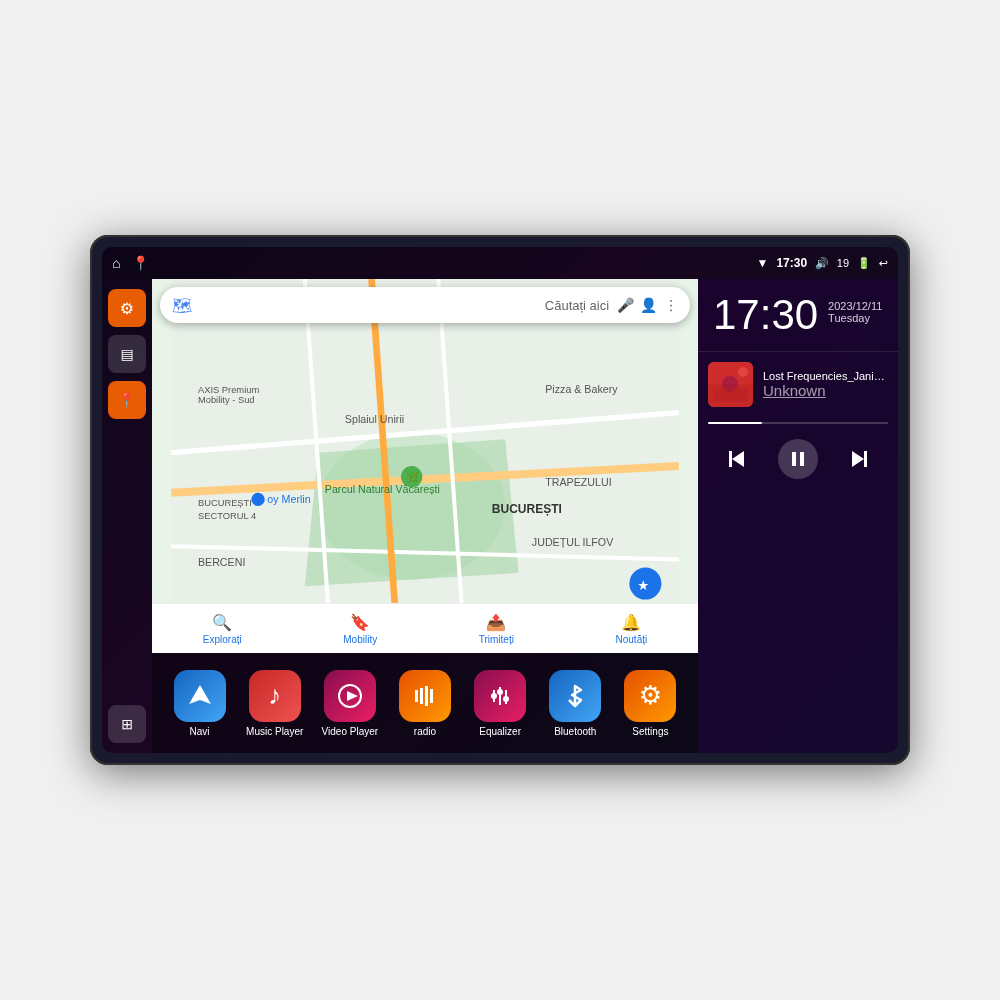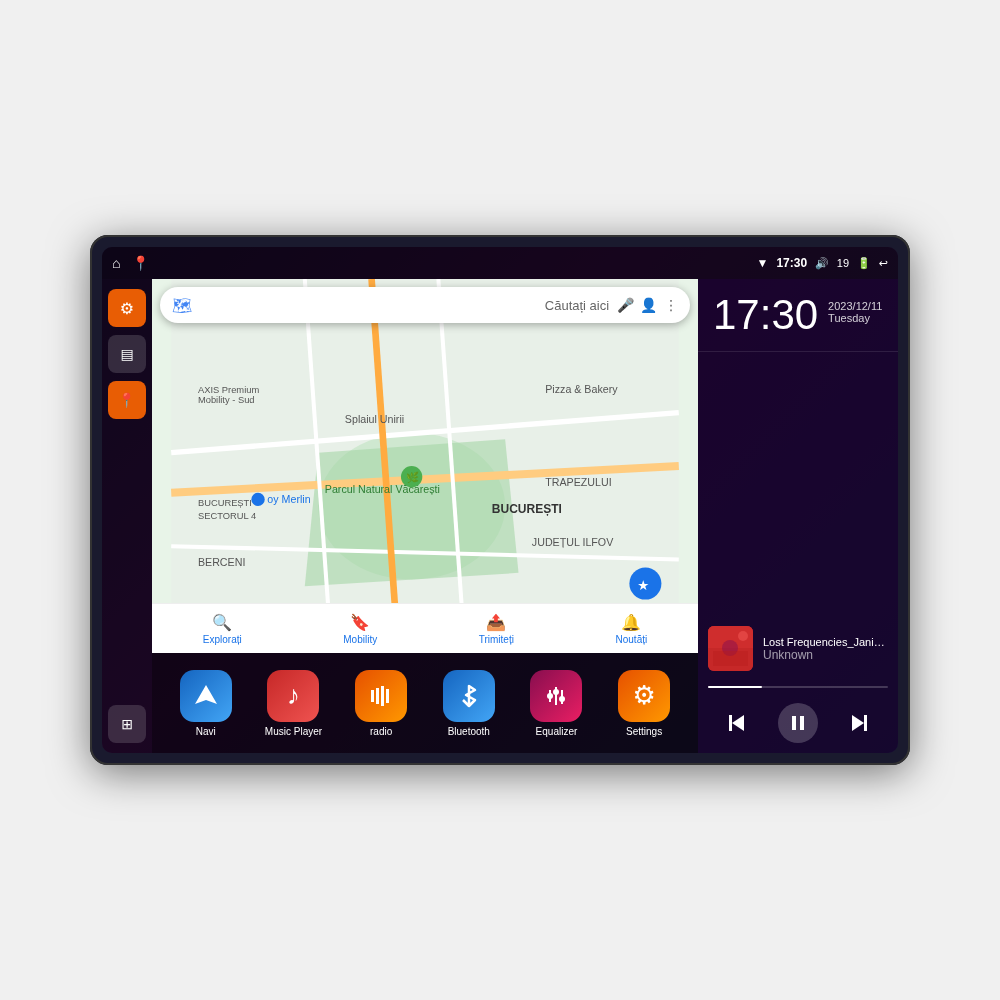--- a/index.html
+++ b/index.html
@@ -292,21 +292,20 @@
       padding-top: 6px;
     }
 
     
     .music-widget {
       flex: 1;
       padding: 10px;
       display: flex;
       flex-direction: column;
       gap: 15px;
-      justify-content: flex-end;
     }
 
     .music-info {
       display: flex;
       align-items: center;
       gap: 10px;
     }
 
     .album-art {
       width: 45px;
@@ -337,22 +336,23 @@
 
     .track-name {
       font-size: 11px;
       color: white;
       white-space: nowrap;
       overflow: hidden;
       text-overflow: ellipsis;
     }
 
     .track-artist {
-      font-size: 12px;
+      font-size: 15px;
       color: rgba(255,255,255,0.6);
+      text-decoration: underline;
     }
 
     .progress-bar {
       height: 2px;
       background: rgba(255,255,255,0.2);
       border-radius: 1px;
       position: relative;
     }
 
     .progress-fill {
@@ -510,50 +510,59 @@
             </div>
             <span class="app-label">Navi</span>
           </div>
           <div class="app-item">
             <div class="app-icon app-music">
               <span style="color:white;font-size:26px;">♪</span>
             </div>
             <span class="app-label">Music Player</span>
           </div>
           <div class="app-item">
+            <div class="app-icon app-video">
+              <svg width="28" height="28" viewBox="0 0 28 28">
+                <circle cx="14" cy="14" r="11" fill="none" stroke="white" stroke-width="2"></circle>
+                <polygon points="11,9 22,14 11,19" fill="white"></polygon>
+              </svg>
+            </div>
+            <span class="app-label">Video Player</span>
+          </div>
+          <div class="app-item">
             <div class="app-icon app-radio">
               <svg width="28" height="28" viewBox="0 0 28 28">
                 <rect x="4" y="8" width="3" height="12" fill="white"></rect>
                 <rect x="9" y="6" width="3" height="16" fill="white"></rect>
                 <rect x="14" y="4" width="3" height="20" fill="white"></rect>
                 <rect x="19" y="7" width="3" height="14" fill="white"></rect>
               </svg>
             </div>
             <span class="app-label">radio</span>
-          </div>
-          <div class="app-item">
-            <div class="app-icon app-bluetooth">
-              <svg width="28" height="28" viewBox="0 0 28 28">
-                <path d="M14,4 L14,24 L20,18 L11,13 L20,8 L14,4 Z M14,24 L8,18" stroke="white" stroke-width="2.5" fill="none" stroke-linejoin="round"></path>
-              </svg>
-            </div>
-            <span class="app-label">Bluetooth</span>
           </div>
           <div class="app-item">
             <div class="app-icon app-equalizer">
               <svg width="28" height="28" viewBox="0 0 28 28">
                 <line x1="8" y1="8" x2="8" y2="20" stroke="white" stroke-width="2"></line>
                 <circle cx="8" cy="14" r="3" fill="white"></circle>
                 <line x1="14" y1="5" x2="14" y2="23" stroke="white" stroke-width="2"></line>
                 <circle cx="14" cy="10" r="3" fill="white"></circle>
                 <line x1="20" y1="8" x2="20" y2="22" stroke="white" stroke-width="2"></line>
                 <circle cx="20" cy="17" r="3" fill="white"></circle>
               </svg>
             </div>
             <span class="app-label">Equalizer</span>
+          </div>
+          <div class="app-item">
+            <div class="app-icon app-bluetooth">
+              <svg width="28" height="28" viewBox="0 0 28 28">
+                <path d="M14,4 L14,24 L20,18 L11,13 L20,8 L14,4 Z M14,24 L8,18" stroke="white" stroke-width="2.5" fill="none" stroke-linejoin="round"></path>
+              </svg>
+            </div>
+            <span class="app-label">Bluetooth</span>
           </div>
           <div class="app-item">
             <div class="app-icon app-settings">
               <span style="color:white;font-size:26px;">⚙</span>
             </div>
             <span class="app-label">Settings</span>
           </div>
         </div>
       </div>
 

